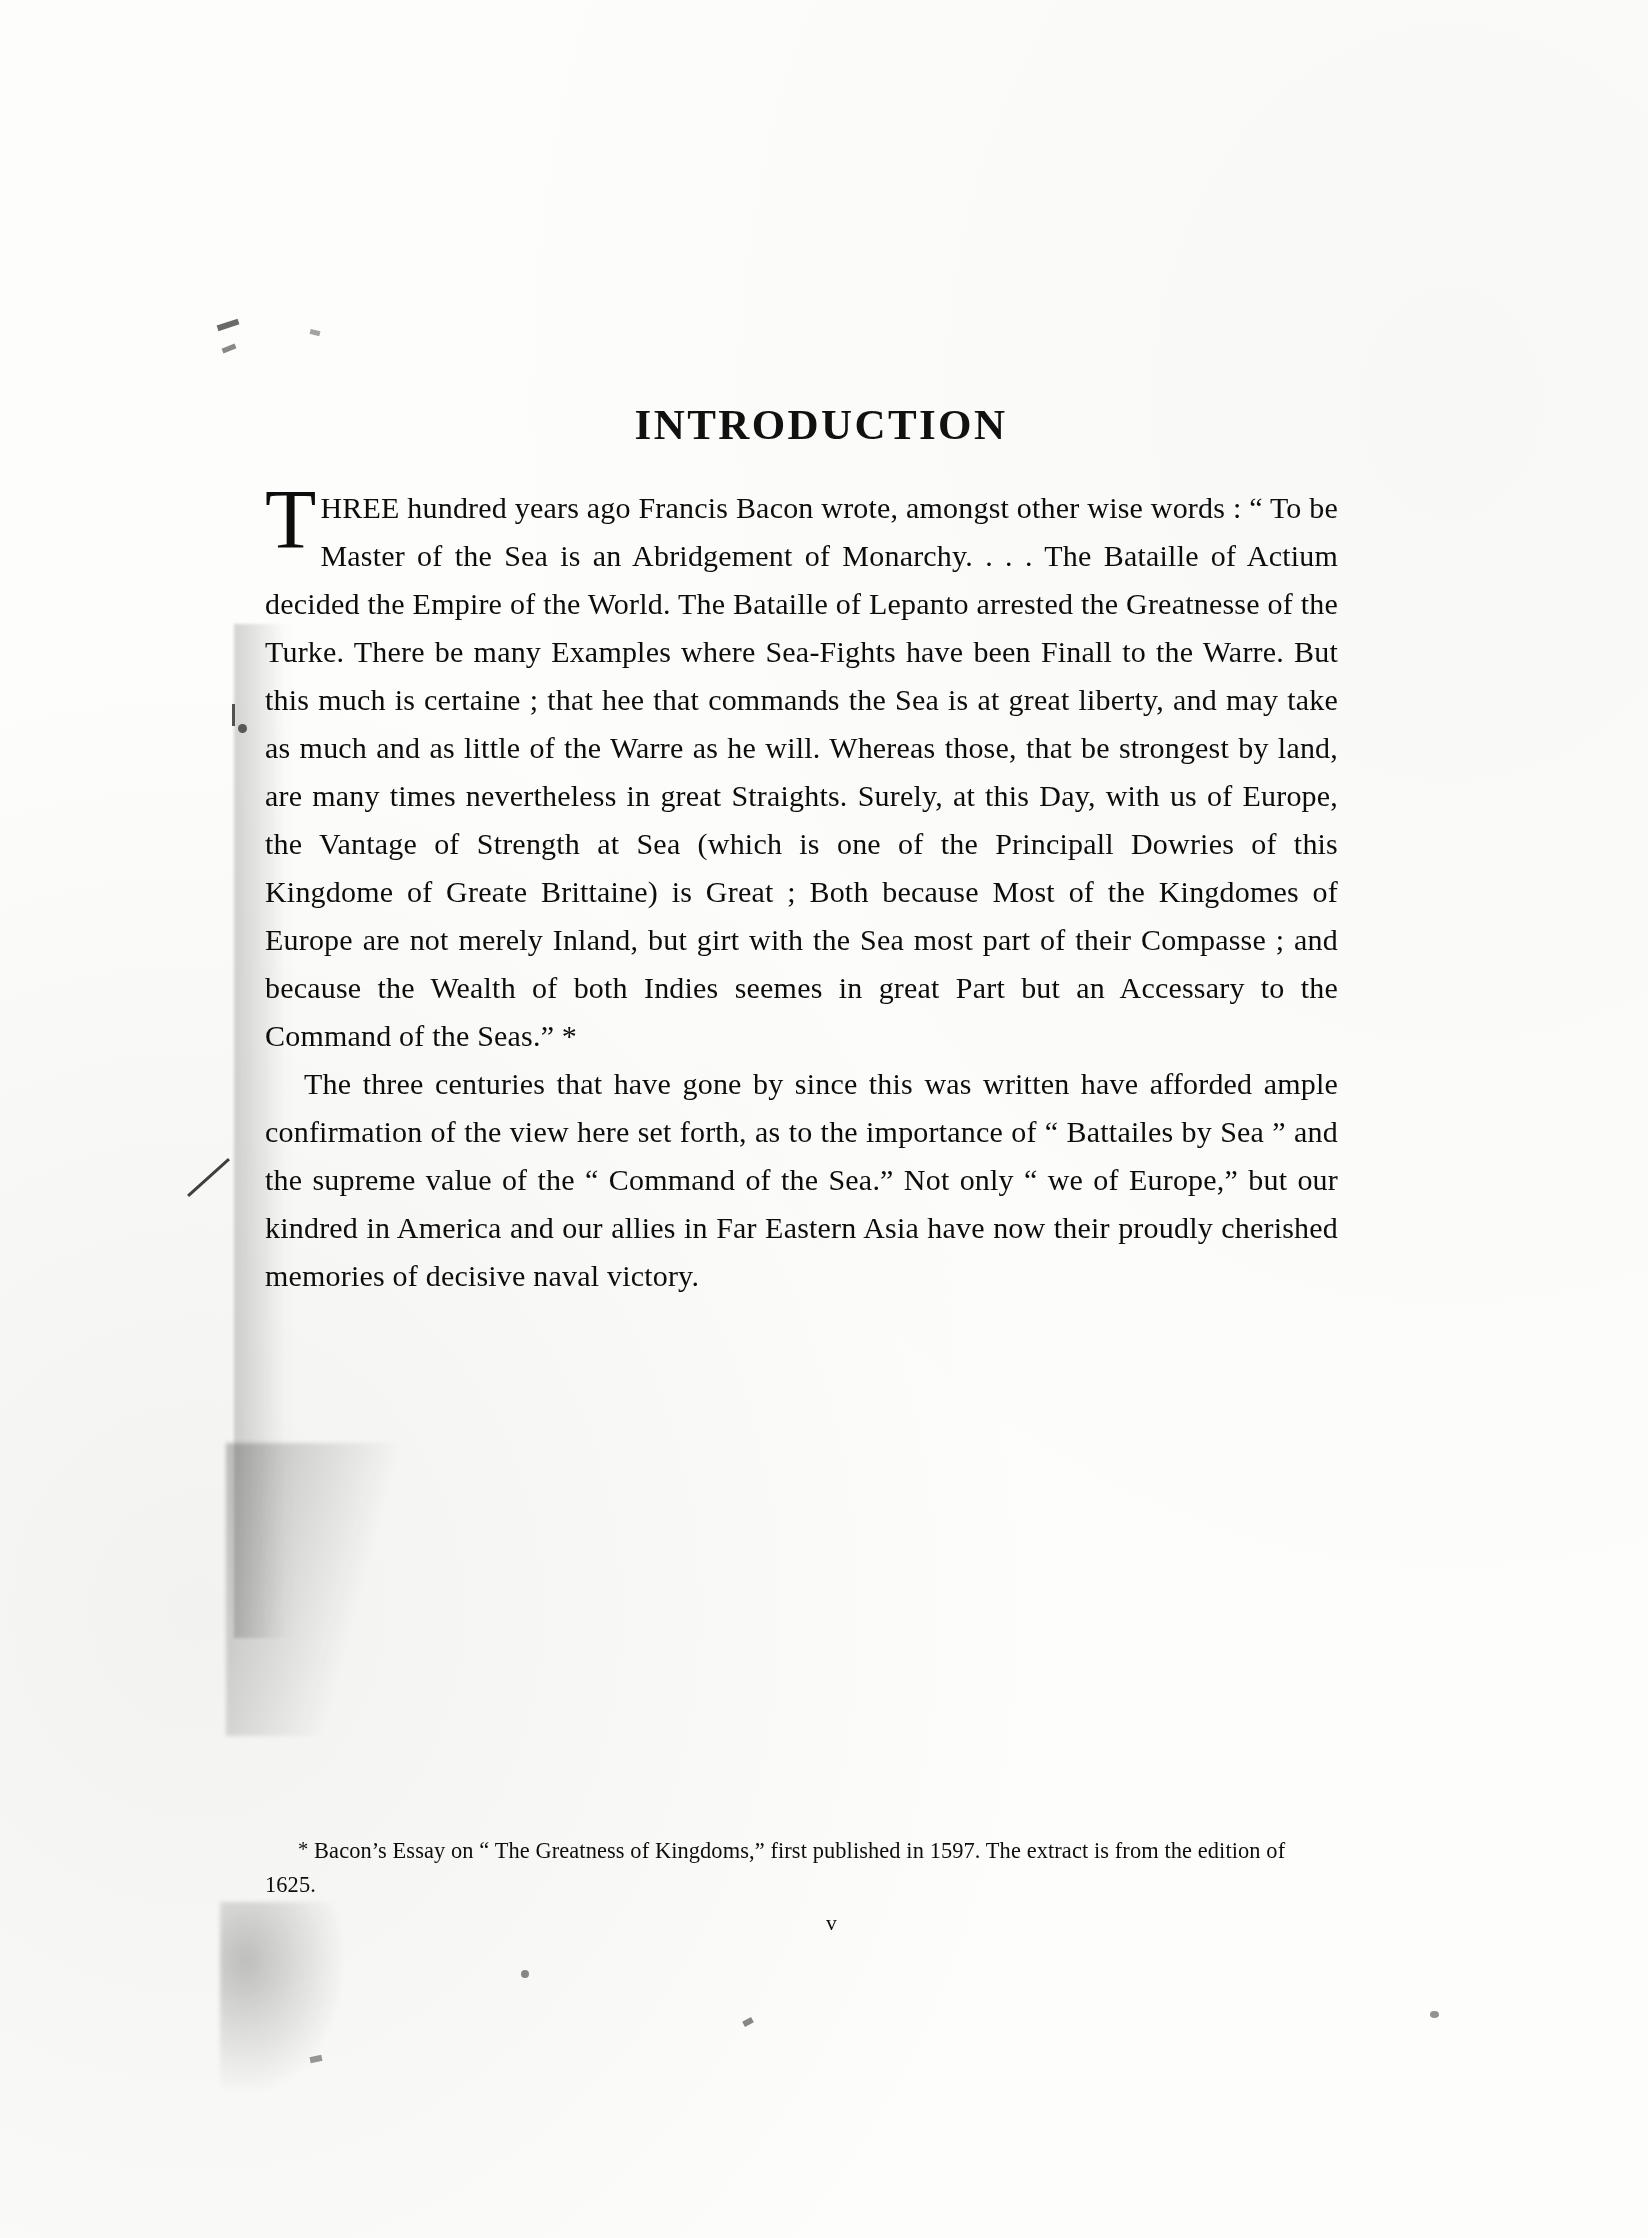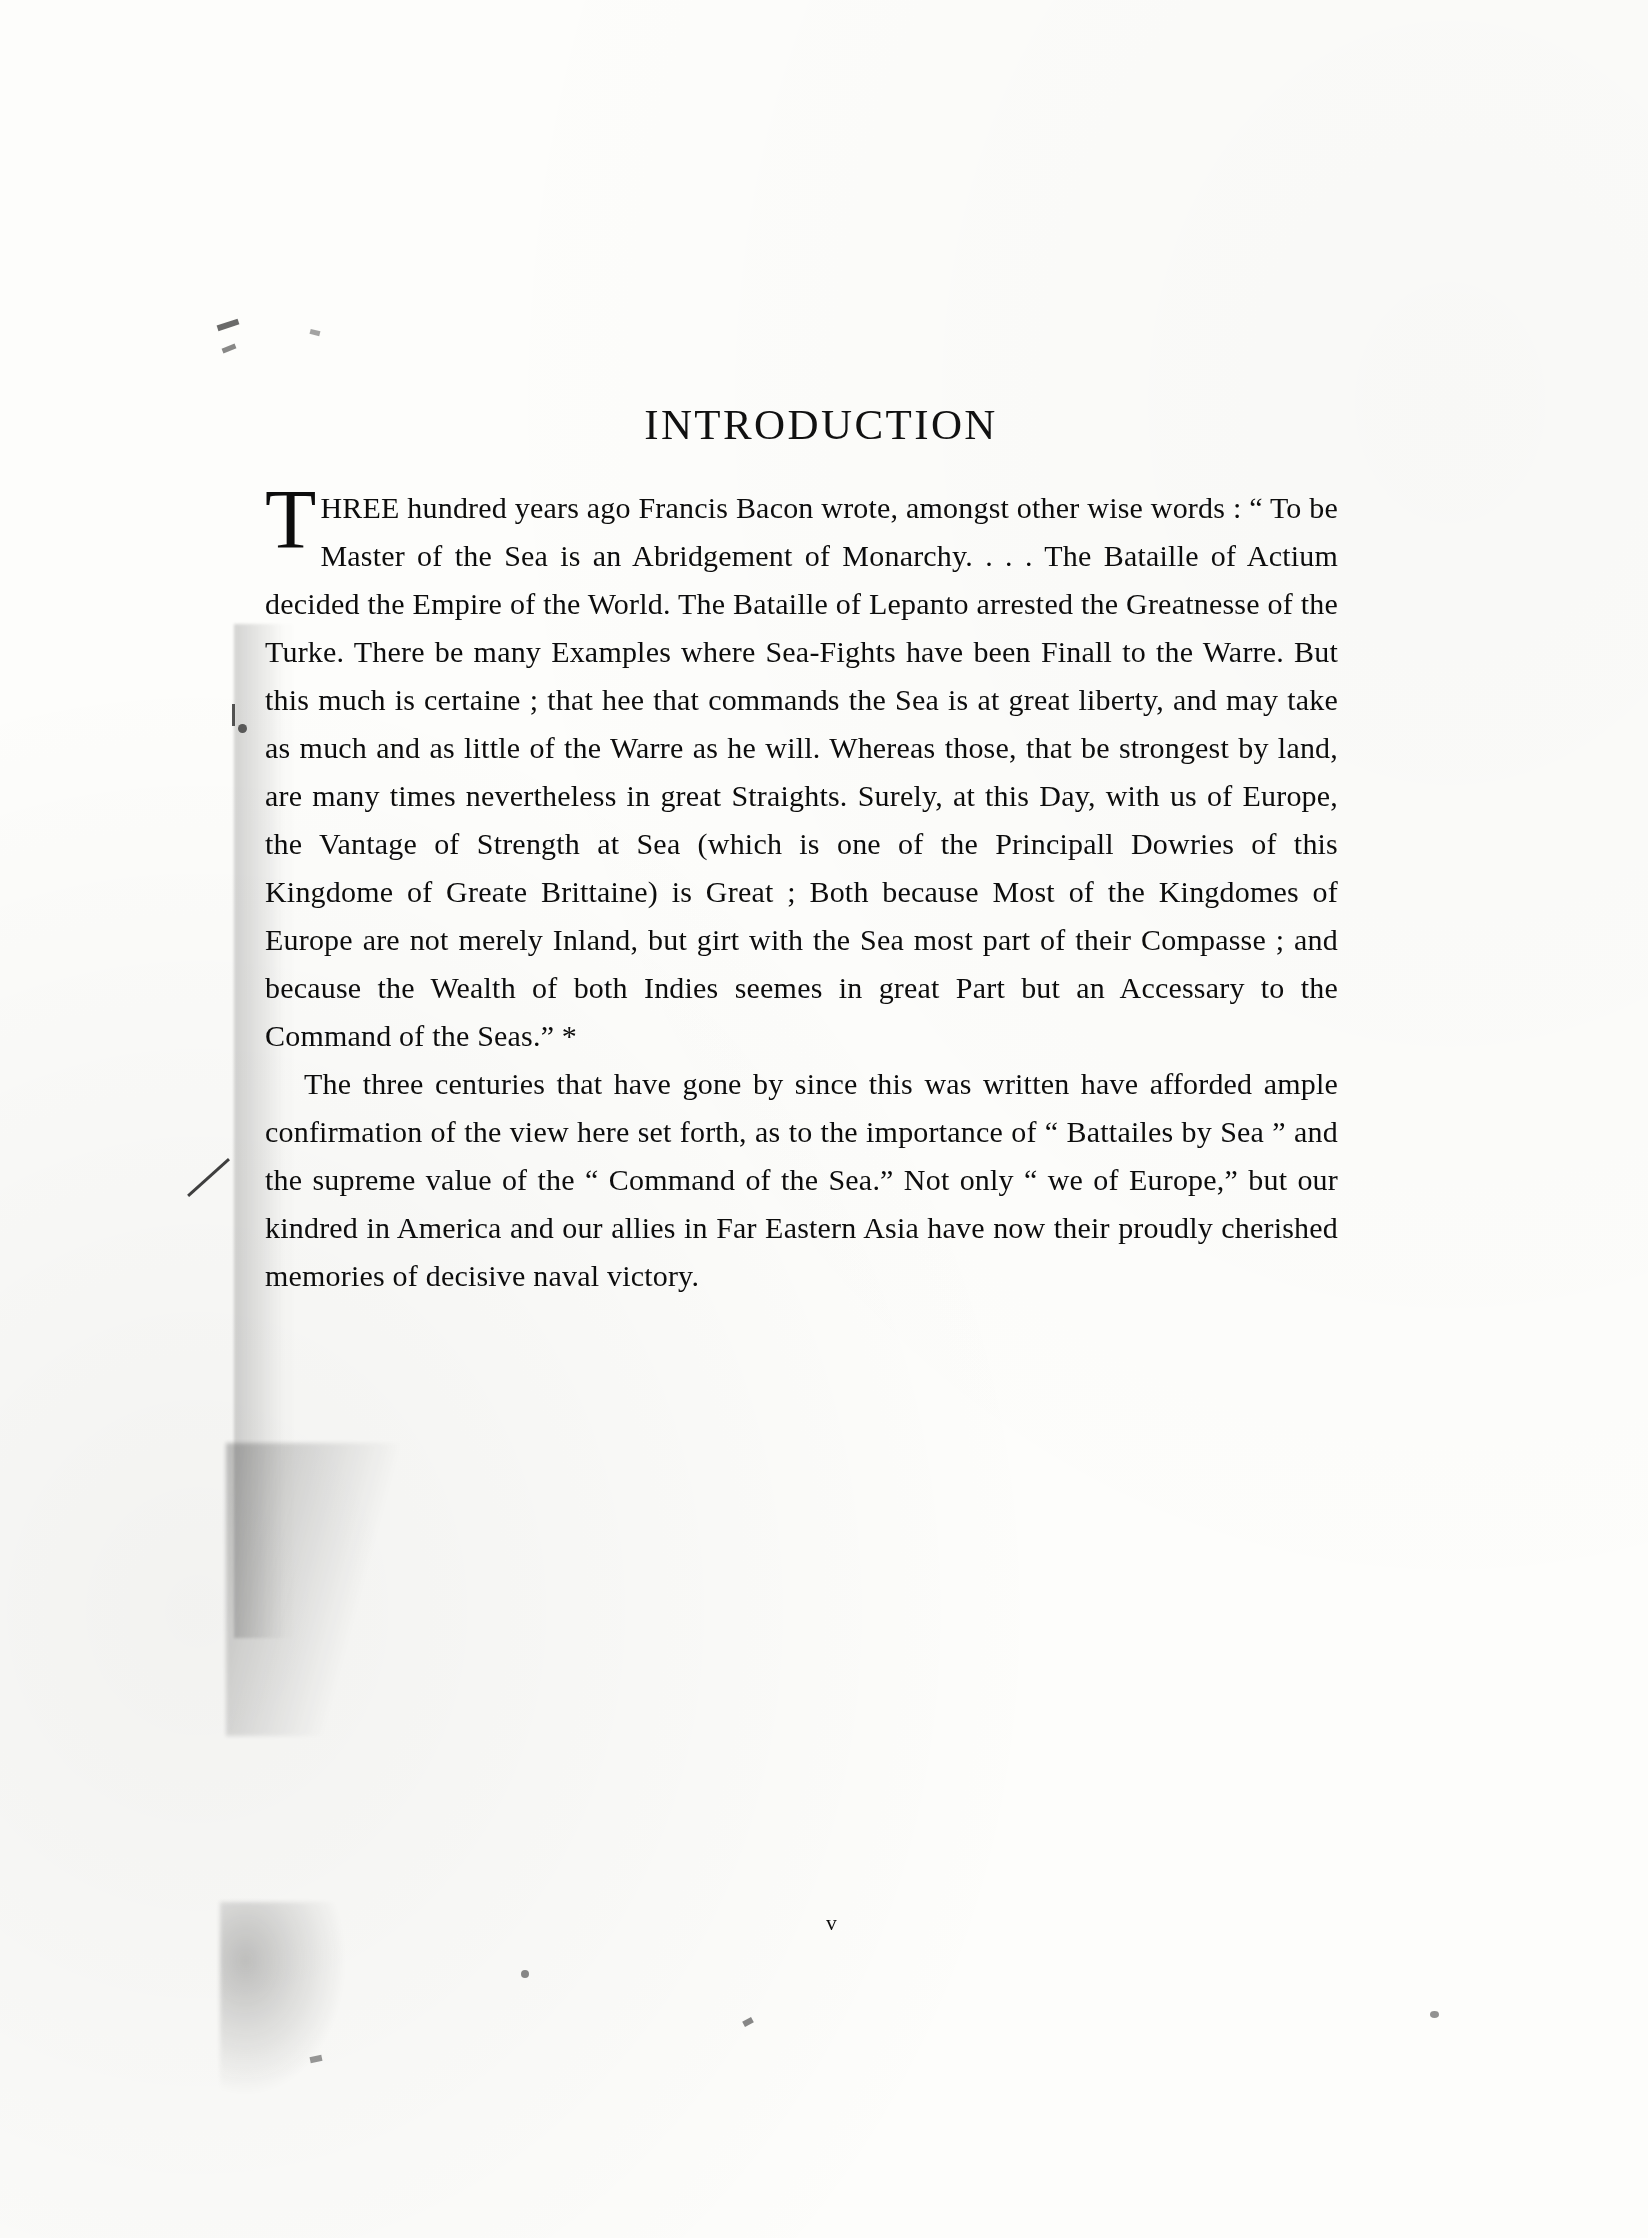--- a/index.html
+++ b/index.html
@@ -29,21 +29,21 @@
   .text-block {
     position: absolute;
     left: 265px;
     top: 400px;
     width: 1073px;
   }
 
   h1.title {
     font-size: 43px;
     letter-spacing: 2.4px;
-    font-weight: 400;
+    font-weight: 700;
     text-align: center;
     margin: 0 0 35px 0;
     padding-left: 39px;
     color: #111;
   }
 
   p.body {
     font-size: 30px;
     line-height: 48px;
     text-align: justify;
@@ -156,17 +156,21 @@
     <h1 class="title">INTRODUCTION</h1>
 
     <p class="body dropcap-para">
       <span class="dropcap">T</span><span>HREE hundred years ago Francis Bacon wrote, amongst other wise words : “ To be Master of the Sea is an Abridgement of Monarchy. . . . The Bataille of Actium decided the Empire of the World. The Bataille of Lepanto arrested the Greatnesse of the Turke. There be many Examples where Sea-Fights have been Finall to the Warre. But this much is certaine ; that hee that commands the Sea is at great liberty, and may take as much and as little of the Warre as he will. Whereas those, that be strongest by land, are many times nevertheless in great Straights. Surely, at this Day, with us of Europe, the Vantage of Strength at Sea (which is one of the Principall Dowries of this Kingdome of Greate Brittaine) is Great ; Both because Most of the Kingdomes of Europe are not merely Inland, but girt with the Sea most part of their Compasse ; and because the Wealth of both Indies seemes in great Part but an Accessary to the Command of the Seas.” *</span>
     </p>
 
     <p class="body">The three centuries that have gone by since this was written have afforded ample confirmation of the view here set forth, as to the importance of “ Battailes by Sea ” and the supreme value of the “ Command of the Sea.” Not only “ we of Europe,” but our kindred in America and our allies in Far Eastern Asia have now their proudly cherished memories of decisive naval victory.</p>
 
   </div>
 
+  <div class="footnote">
+    <span class="footnote-mark">*</span>
+    <span>Bacon’s Essay on “ The Greatness of Kingdoms,” first published in 1597. The extract is from the edition of 1625.</span>
+  </div>
 
   <div class="page-number">v</div>
 
 </div>
 
 
 </body></html>

